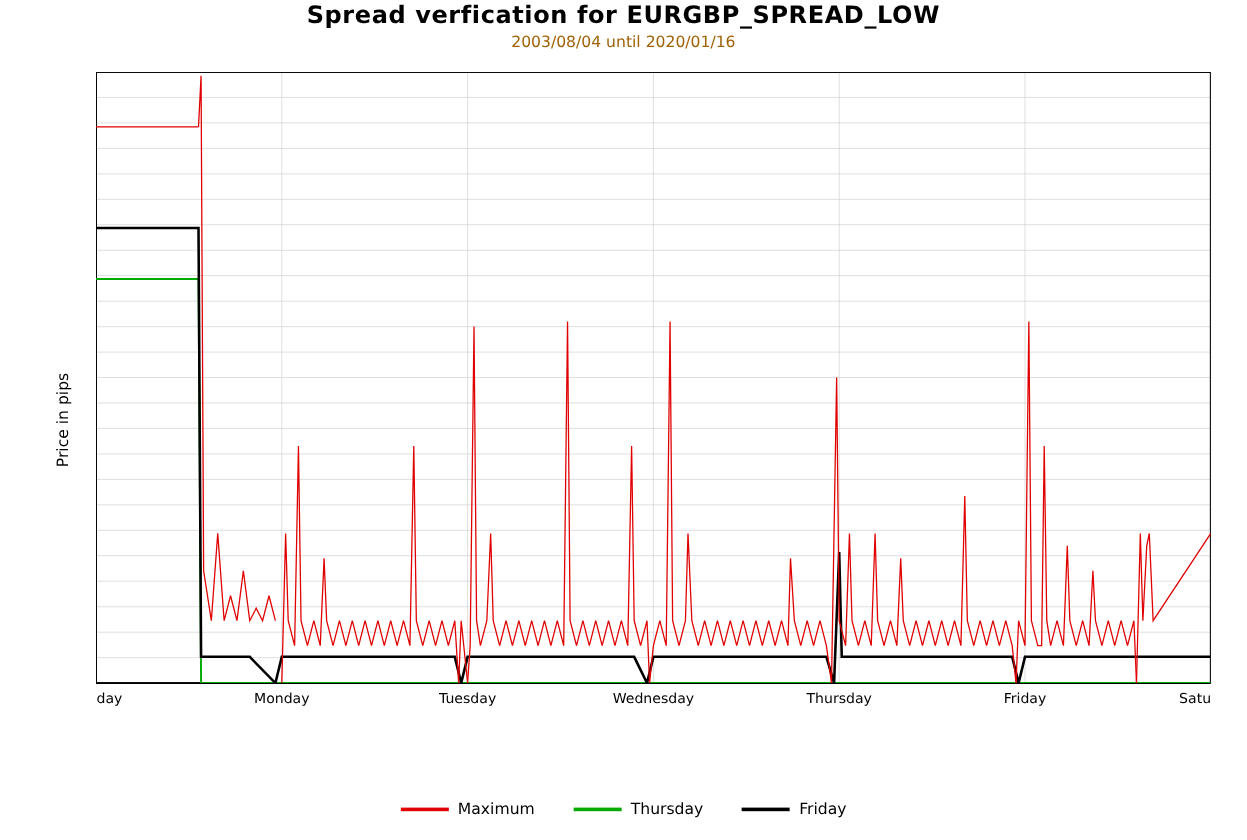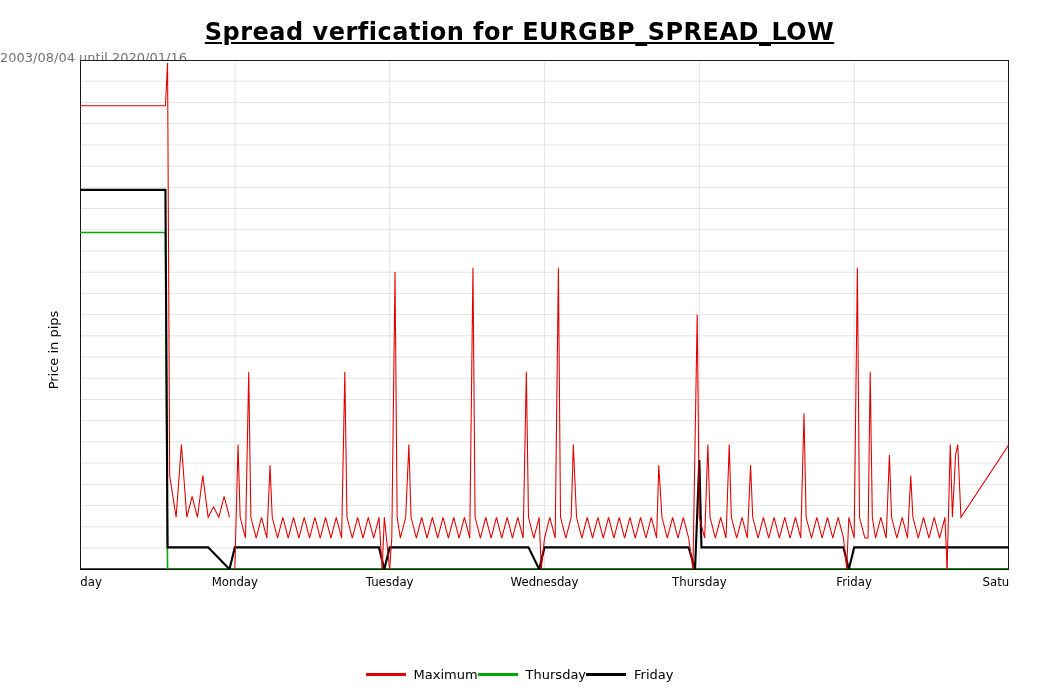--- a/index.html
+++ b/index.html
@@ -11,30 +11,28 @@
       overflow: hidden;
     }
     .chart-container {
       width: 1039px;
       height: 700px;
       position: relative;
       background: #fff;
     }
     .chart-title {
       text-align: center;
-      font-size: 24px;
+      font-size: 20px;
       font-weight: bold;
-      padding-top: 18px;
       letter-spacing: 0.5px;
-      text-decoration: underline;
     }
     .chart-subtitle {
-      text-align: left;
+      text-align: center;
       font-size: 13px;
-      color: #737373;
+      color: #a16207;
       margin-top: 4px;
     }
     .chart-area {
       position: absolute;
       top: 60px;
       left: 80px;
       right: 30px;
       bottom: 110px;
     }
     .y-axis-label {
@@ -46,20 +44,21 @@
       white-space: nowrap;
       color: #000;
     }
     .legend {
       position: absolute;
       bottom: 18px;
       left: 50%;
       transform: translateX(-50%);
       display: flex;
       align-items: center;
+      gap: 32px;
       font-size: 13px;
     }
     .legend-item {
       display: flex;
       align-items: center;
       gap: 8px;
     }
     .legend-line {
       width: 40px;
       height: 3px;

